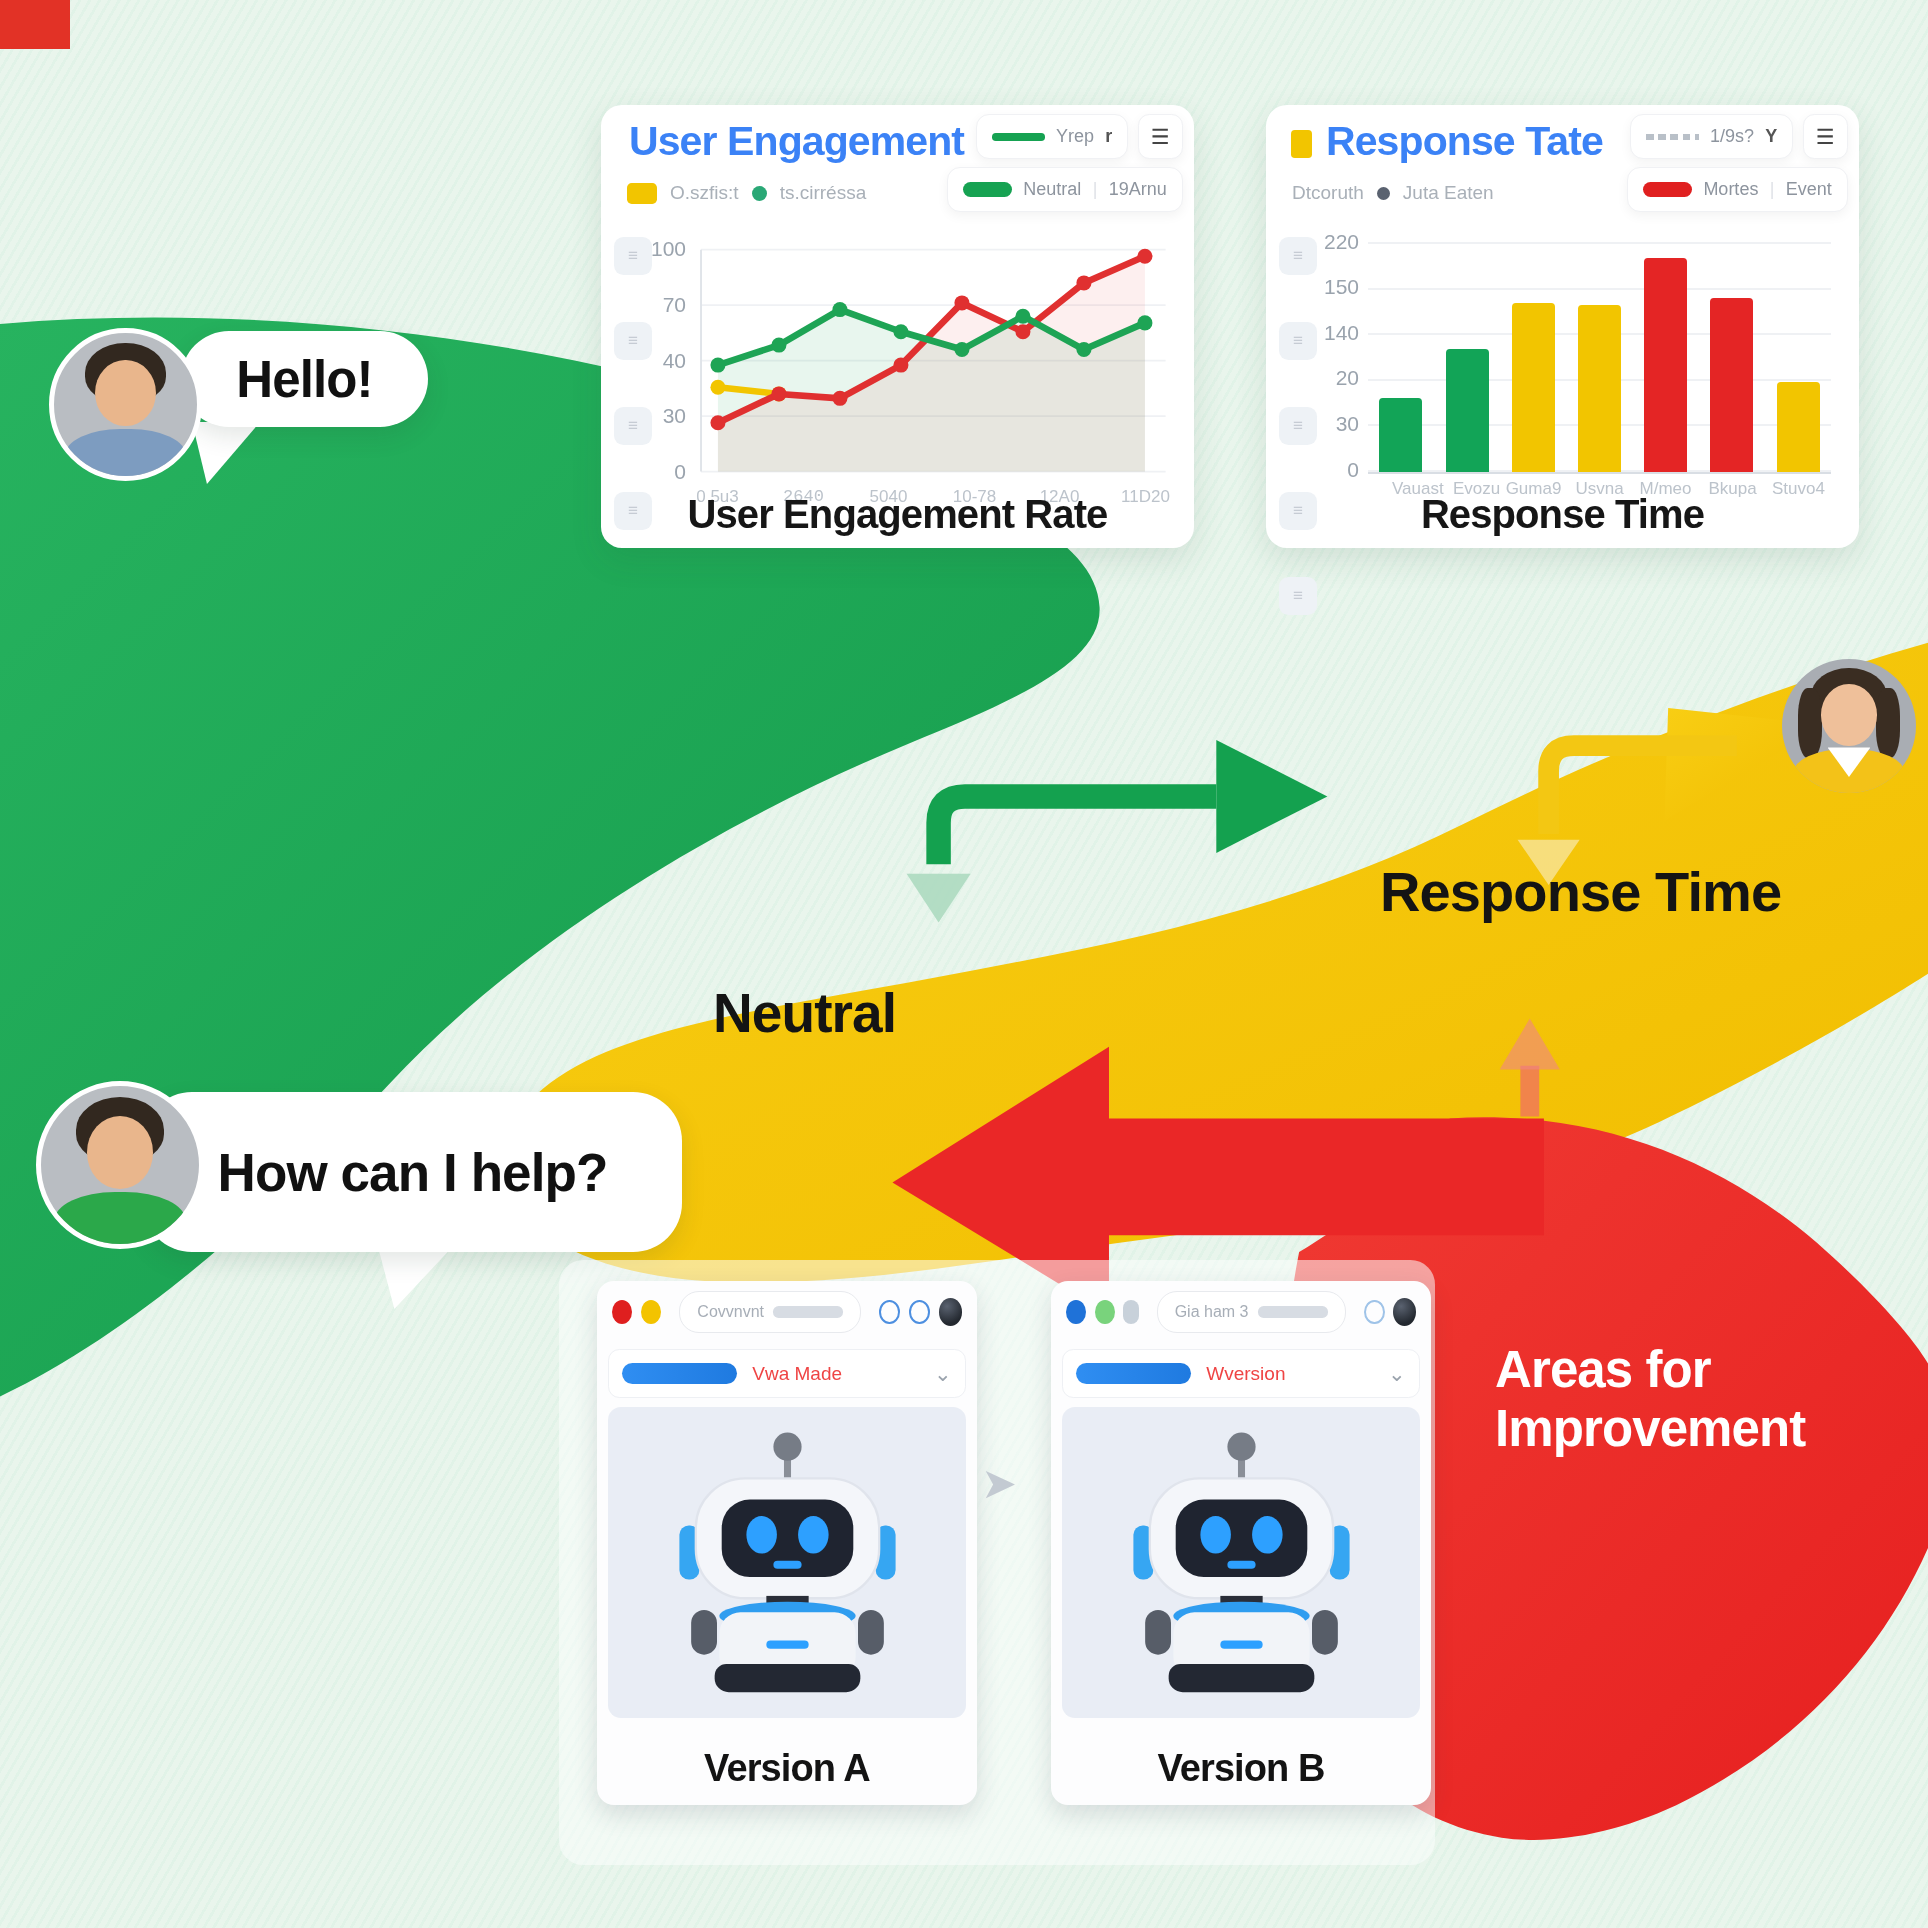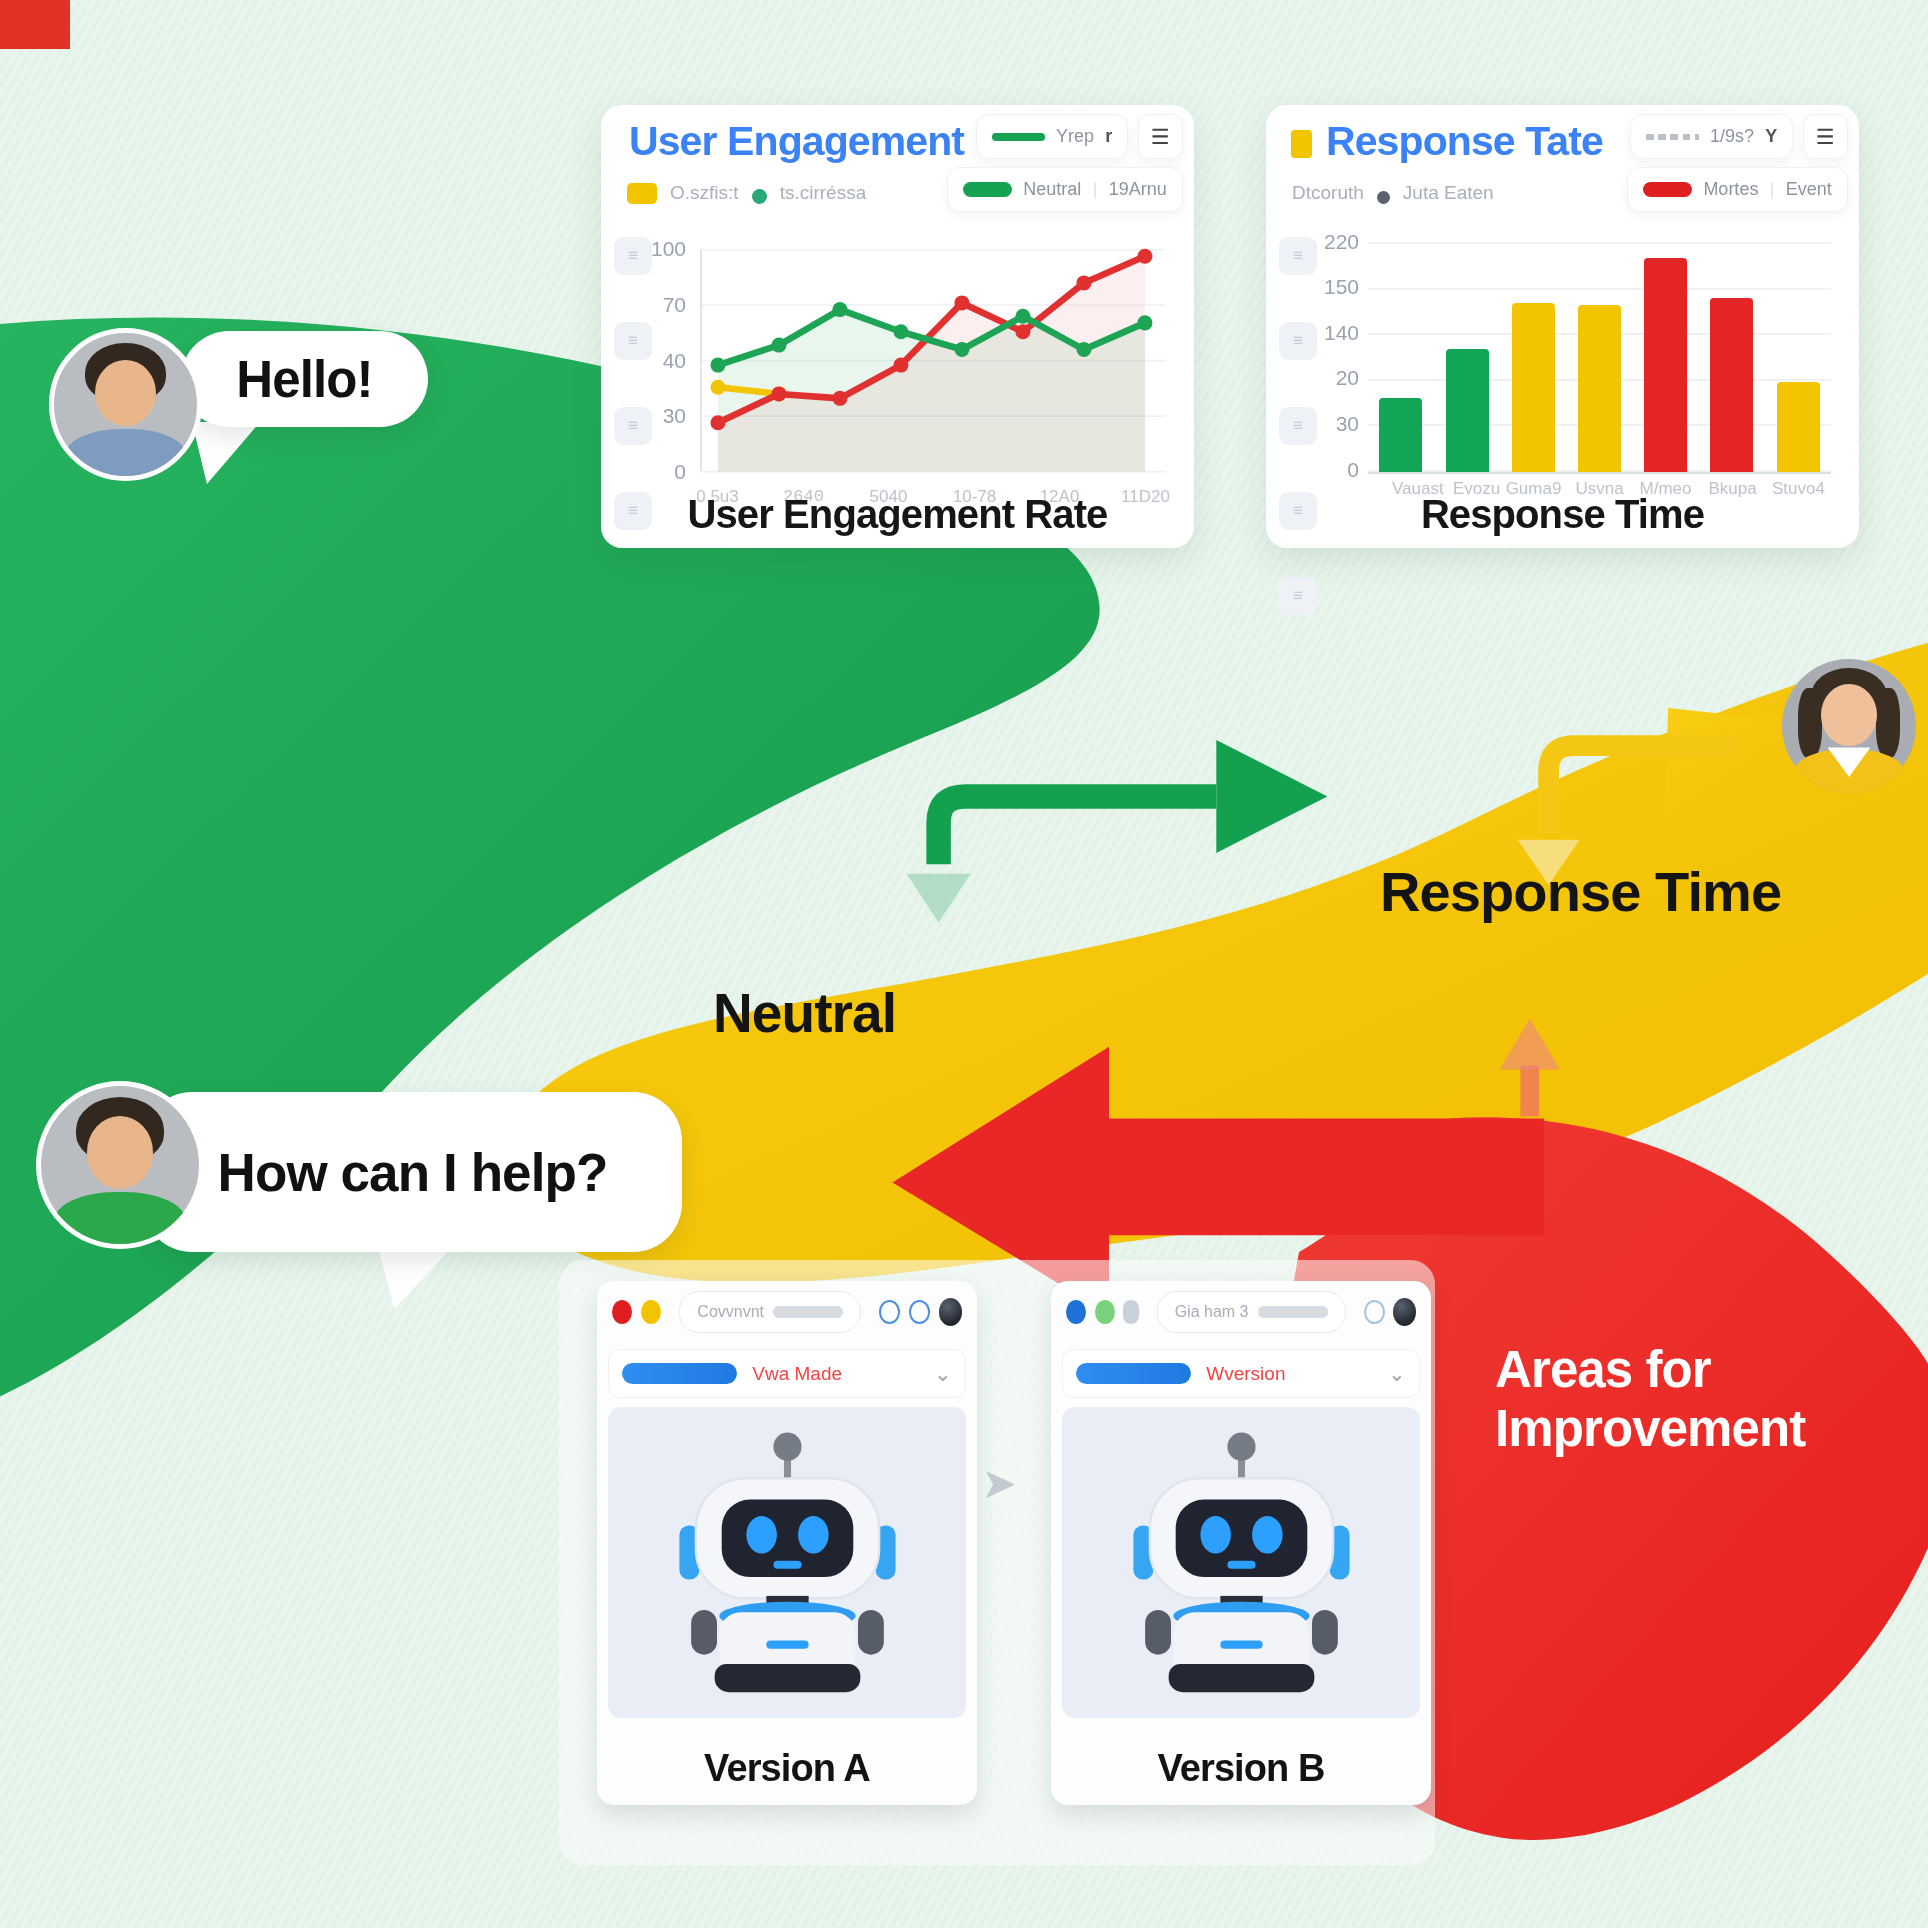--- a/index.html
+++ b/index.html
@@ -9,21 +9,21 @@
     background:repeating-linear-gradient(120deg,rgba(215,240,226,.45) 0 2.8px,rgba(255,255,255,0) 2.8px 8.5px);}
   .bgsvg{position:absolute;inset:0;z-index:1;}
   .corner-accent{position:absolute;left:0;top:0;width:70px;height:49px;background:#e23226;z-index:2;}
   
   .card{position:absolute;background:#fff;border-radius:21px;box-shadow:0 11.3px 32px rgba(40,80,60,.12);z-index:3;}
   #cardL{left:601px;top:105px;width:593px;height:443px;}
   #cardR{left:1266px;top:105px;width:593px;height:443px;}
   .card-title{position:absolute;top:13px;left:28px;font-size:41px;font-weight:bold;color:#3b82f6;letter-spacing:-0.9px;white-space:nowrap;}
   #cardR .card-title{left:60px;}
   .title-square{position:absolute;left:24.5px;top:24.5px;width:21px;height:28px;background:#f2c500;border-radius:3.8px;}
-  .legend-row{position:absolute;top:77px;left:26px;display:flex;align-items:flex-end;gap:13px;font-size:19px;color:#a9b0b8;}
+  .legend-row{position:absolute;top:77px;left:26px;display:flex;align-items:center;gap:13px;font-size:19px;color:#a9b0b8;}
   .legend-swatch{width:30px;height:21px;border-radius:4.7px;background:#f2c500;}
   .legend-dot{width:15px;height:15px;border-radius:50%;}
   .toolbar{position:absolute;top:9.4px;right:11.3px;display:flex;gap:9.4px;align-items:center;}
   .pill{background:#fff;border:0.9px solid #f0f1f4;box-shadow:0 3.8px 11.3px rgba(0,0,0,.05);border-radius:13px;height:43px;display:flex;align-items:center;gap:11.3px;padding:0 15px;font-size:18px;color:#8d949e;cursor:pointer;}
   .pill .line-swatch{width:53px;height:7.5px;border-radius:3.8px;background:#16a252;}
   .pill .dash-swatch{width:53px;height:5.6px;background:repeating-linear-gradient(90deg,#b9c0c8 0 7.5px,transparent 7.5px 12.2px);}
   .pill .bar-swatch{width:49px;height:15px;border-radius:7.5px;}
   .pill .caret{font-weight:bold;color:#555;}
   .iconbtn{width:43px;height:43px;border-radius:11.3px;background:#fff;border:0.9px solid #f0f1f4;box-shadow:0 3.8px 11.3px rgba(0,0,0,.05);display:flex;align-items:center;justify-content:center;font-size:21px;color:#444;cursor:pointer;}
   .pill2{position:absolute;top:62px;right:11.3px;}

